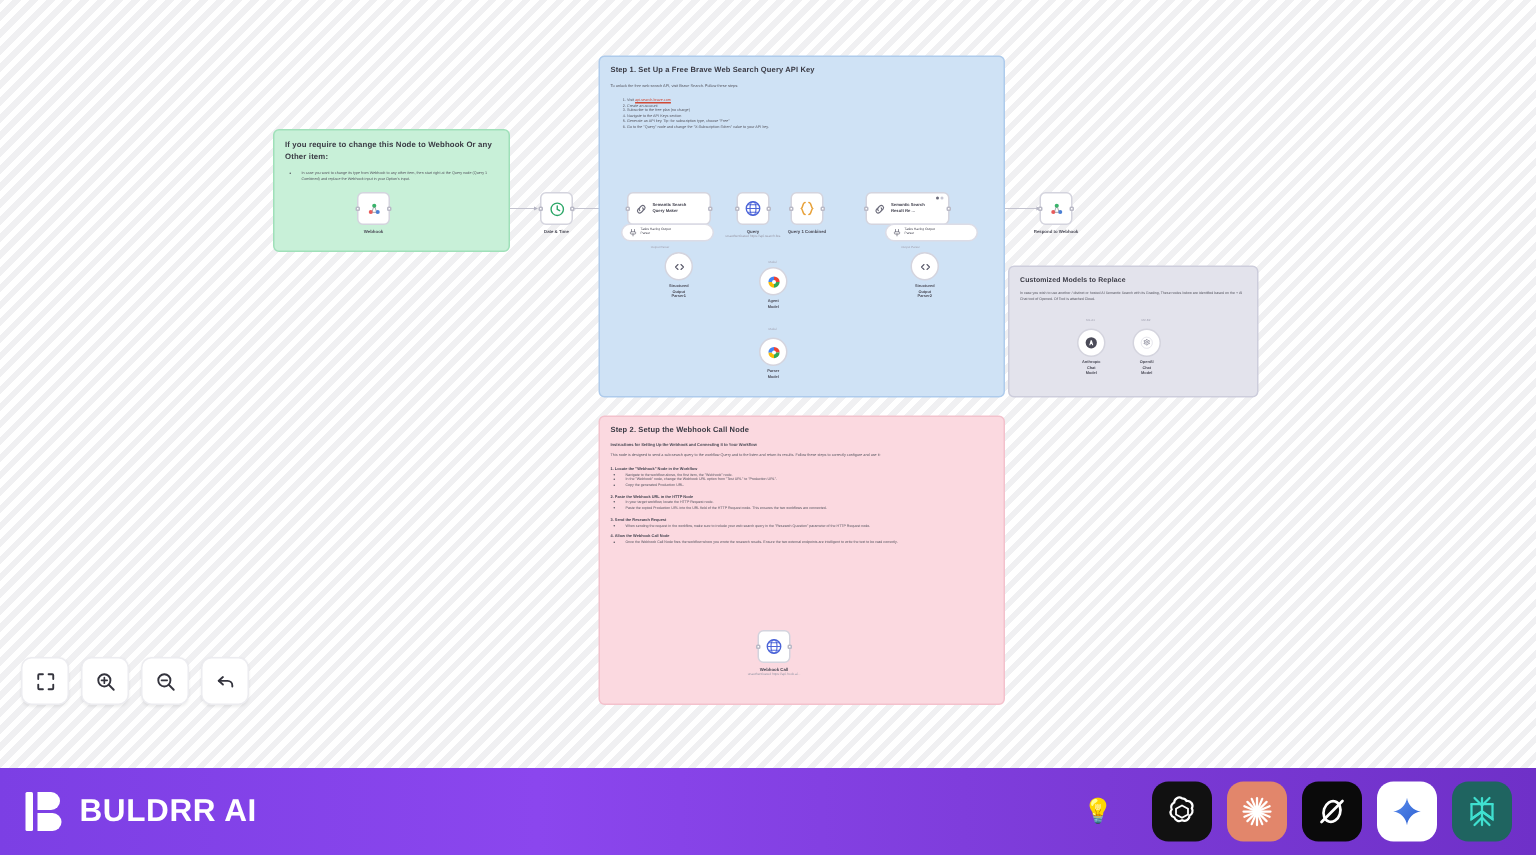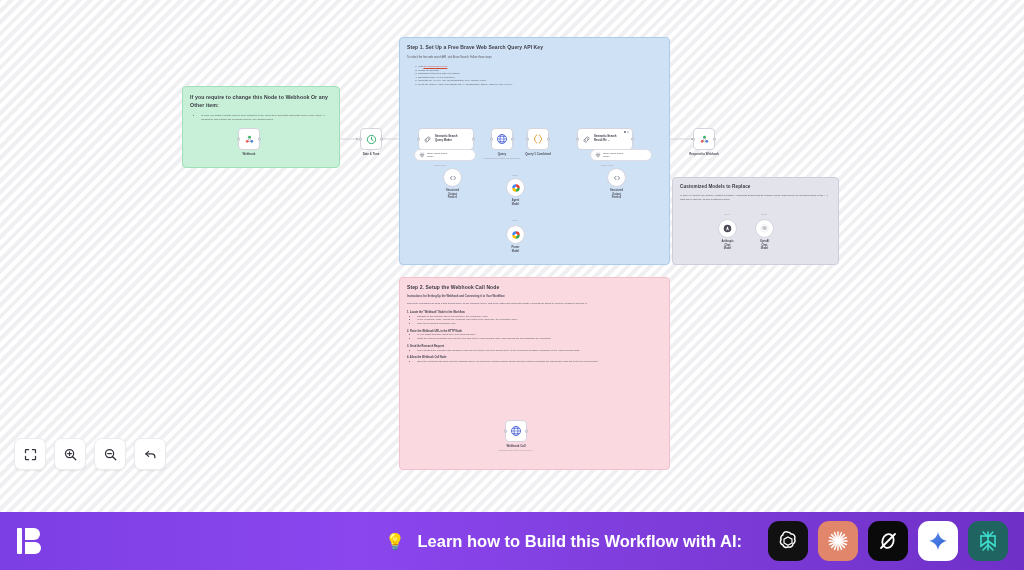--- a/index.html
+++ b/index.html
@@ -490,25 +490,25 @@
 
 </div>
 
 <div id="footer">
   <div id="brand">
     <svg width="28" height="30" viewBox="0 0 28 30">
       <rect x="1" y="2" width="5" height="26" rx="1" fill="#ffffff"></rect>
       <path d="M9 2 H18 a6 6 0 0 1 0 12 H9 Z" fill="#ffffff"></path>
       <path d="M9 16 H19 a6 6 0 0 1 0 12 H9 Z" fill="#ffffff"></path>
     </svg>
+    <span class="bname">BULDRR AI</span>
   </div>
 
   <div id="cta">
     <span class="bulb">💡</span>
-    <span class="cta-text">Learn how to Build this Workflow with AI:</span>
 
     <div id="logos">
       <div class="logo" style="background:#111111;">
         <svg width="24" height="24" viewBox="0 0 24 24">
           <path d="M12 3.2 a3.4 3.4 0 0 1 3 1.8 a3.4 3.4 0 0 1 3.6 4.9 a3.4 3.4 0 0 1-1.6 4.8 a3.4 3.4 0 0 1-4.9 3.1 a3.4 3.4 0 0 1-5.2-1.8 a3.4 3.4 0 0 1-1.8-5.4 a3.4 3.4 0 0 1 1.7-4.6 a3.4 3.4 0 0 1 5.2-2.8 Z" fill="none" stroke="#ffffff" stroke-width="1.5"></path>
           <path d="M12 8 L16 10.2 L16 14 L12 16.2 L8 14 L8 10.2 Z" fill="none" stroke="#ffffff" stroke-width="1.2"></path>
         </svg>
       </div>
       <div class="logo" style="background:#e2866b;">
         <svg width="24" height="24" viewBox="0 0 24 24">

